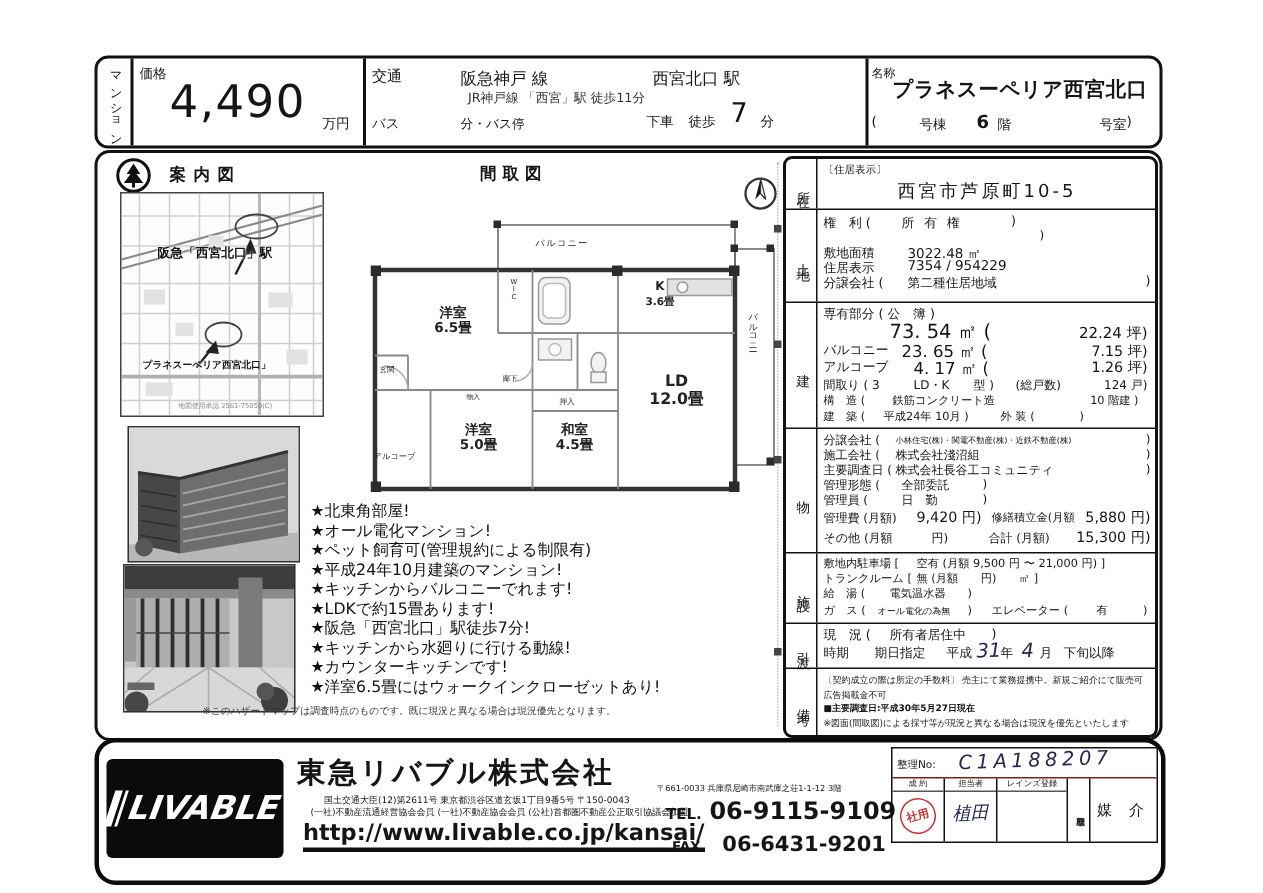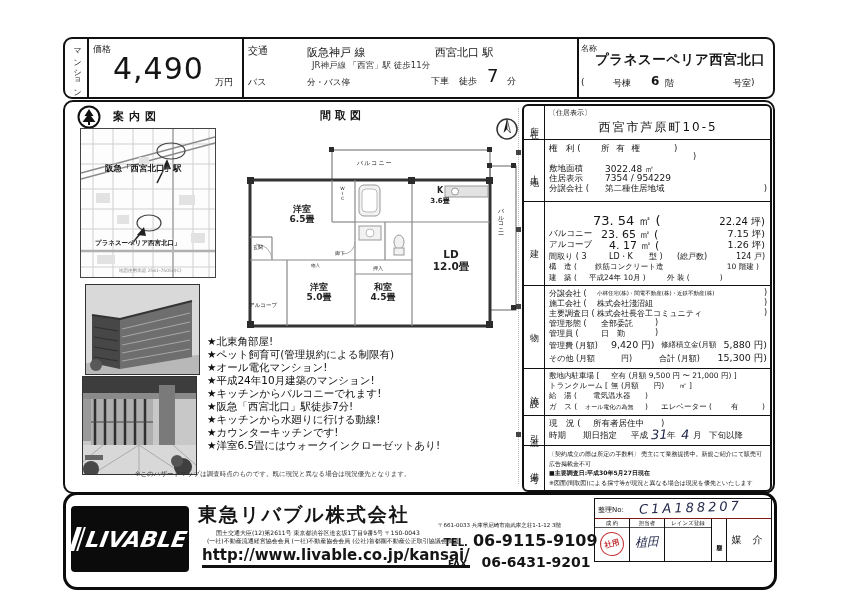--- a/index.html
+++ b/index.html
@@ -259,24 +259,25 @@
       <div class="rl" style="left:2px;top:158px;font-size:5.5px;font-weight:normal">アルコーブ</div>
       <div class="rl" style="left:88px;top:106px;font-size:5px;font-weight:normal">廊下</div>
       <div class="rl" style="left:6px;top:100px;font-size:5px;font-weight:normal">玄関</div>
       <div class="rl" style="left:126px;top:121px;font-size:5px;font-weight:normal">押入</div>
       <div class="rl" style="left:64px;top:119px;font-size:4.5px;font-weight:normal">物入</div>
       <div class="rl vt" style="left:90px;top:44px;font-size:4.5px;font-weight:normal">WIC</div>
     </div>
 
     <div class="abs" style="left:142px;top:233px">
       <div class="feat">★北東角部屋!</div>
+      <div class="feat">★オール電化マンション!</div>
       <div class="feat">★ペット飼育可(管理規約による制限有)</div>
-      <div class="feat">★オール電化マンション!</div>
       <div class="feat">★平成24年10月建築のマンション!</div>
       <div class="feat">★キッチンからバルコニーでれます!</div>
+      <div class="feat">★LDKで約15畳あります!</div>
       <div class="feat">★阪急「西宮北口」駅徒歩7分!</div>
       <div class="feat">★キッチンから水廻りに行ける動線!</div>
       <div class="feat">★カウンターキッチンです!</div>
       <div class="feat">★洋室6.5畳にはウォークインクローゼットあり!</div>
     </div>
     <div class="abs" style="left:70px;top:368px;font-size:6.5px;color:#333">※このハザードマップは調査時点のものです。既に現況と異なる場合は現況優先となります。</div>
 
     <div class="abs" style="left:453px;top:6px;height:376px;border-left:1px dotted #bbb"></div>
     <div class="sq" style="top:48px"></div>
       <div class="sq" style="top:125px"></div>
@@ -314,20 +315,21 @@
             <span>分譲会社 (</span>
             <span class="iv" style="left:56px">第二種住居地域</span>
             <span class="iv" style="right:0">)</span>
           </div>
         </div>
       </div>
 
       <div class="drow" style="height:84px">
         <div class="rlabel vt">建</div>
         <div class="rbody">
+          <div class="ln" style="top:2px">専有部分 ( 公　簿 )</div>
           <div class="ln" style="top:10px">
             <span class="iv" style="left:44px;font-size:13px">73. 54 ㎡ (</span>
             <span class="iv" style="right:2px;top:3px;font-size:10px">22.24 坪)</span>
           </div>
           <div class="ln" style="top:26px">
             <span>バルコニー</span>
             <span class="iv" style="left:52px;font-size:11px;top:-1px">23. 65 ㎡ (</span>
             <span class="iv" style="right:2px;font-size:9.5px">7.15 坪)</span>
           </div>
           <div class="ln" style="top:37px">

